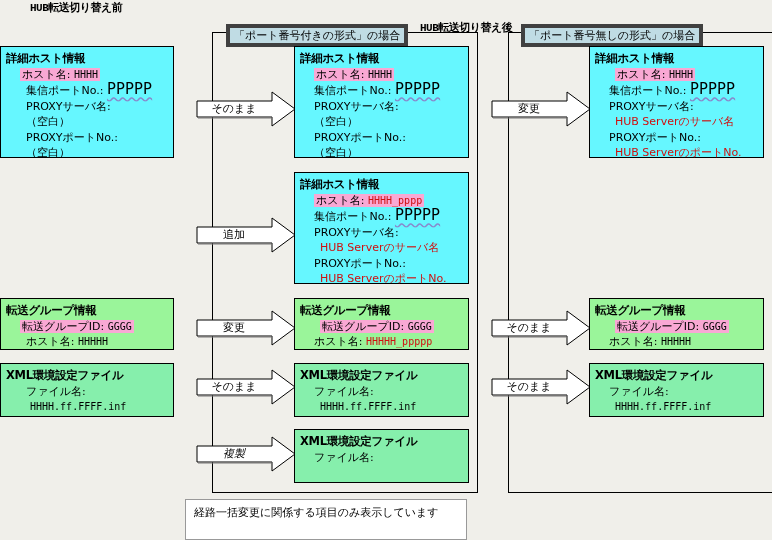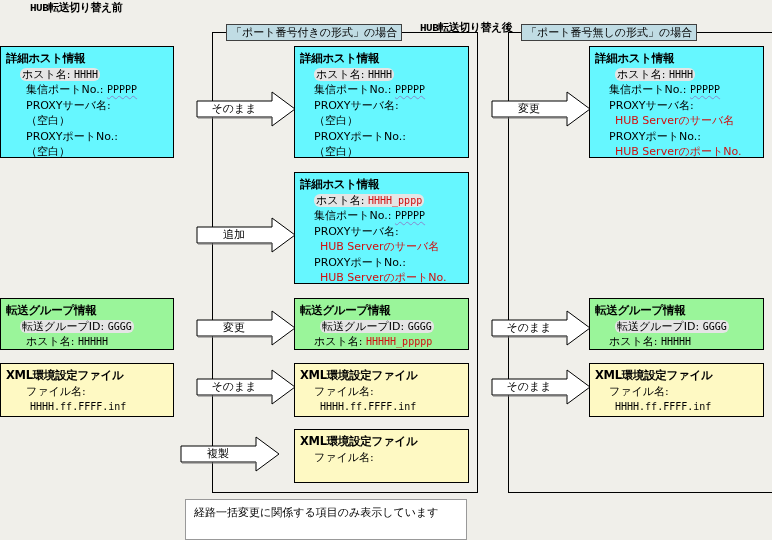--- a/index.html
+++ b/index.html
@@ -6,36 +6,36 @@
   body {
     width: 772px; height: 540px; position: relative; overflow: hidden;
     background: #f0efea;
     font-family: "DejaVu Sans", sans-serif;
     font-size: 11px; color: #000;
   }
   .abs { position: absolute; }
   .section-title { font-weight: bold; font-size: 11px; letter-spacing: -0.5px; font-family: Liberation Mono, monospace; }
   .group-frame { border: 1px solid #000; background: transparent; }
   .group-label {
-    background: #c0dce4; border: 1px solid #404040; padding: 0 4px;
+    background: #c0dce4; border: 4px solid #404040; padding: 0 4px;
     height: 15px; line-height: 15px; font-size: 11px; white-space: nowrap;
   }
   .card { border: 1px solid #000; box-sizing: border-box; padding: 4px 5px; line-height: 15.5px; }
   .card.cyan { background: #66f7ff; }
   .card.green { background: #9af59a; }
-  .card.yellow { background: #fef9c3; }
+  .card.yellow { background: #86efac; }
   .card-title { font-weight: bold; font-size: 11.5px; letter-spacing: -0.3px; }
   .line { white-space: nowrap; font-size: 11px; }
   .i1 { padding-left: 14px; }
   .i2 { padding-left: 20px; }
   .i3 { padding-left: 24px; }
-  .hl { background: #e5e5e5; padding: 0 2px; border-radius: 6px; }
+  .hl { background: #f9a8d4; padding: 0 2px; }
   .red { color: #d01010; }
   .mono { font-family: "DejaVu Sans Mono", monospace; font-size: 10px; }
-  .squig { text-decoration: underline wavy #8888cc; text-underline-offset: 2px; font-size: 10px; }
+  .squig { text-decoration: underline wavy #8888cc; text-underline-offset: 2px; font-size: 15px; }
   .arrow { width: 100px; height: 36px; }
   .arrow svg { position: absolute; left: 0; top: 0; }
   .arrow-label {
     position: absolute; left: 0; width: 76px; top: 10px; text-align: center;
     font-size: 11px; line-height: 16px;
   }
   .note {
     background: #ffffff; border: 1px solid #999; padding: 5px 8px;
     font-size: 11px; line-height: 16px; box-sizing: border-box;
   }
@@ -95,21 +95,21 @@
     </svg>
   <div class="arrow-label">変更</div>
 </div>
 <div class="abs arrow" style="left:196px;top:369px;">
   <svg width="100" height="36">
       <polygon points="1,10 76,10 76,1 99,18 76,35 76,26 1,26" fill="#fff" stroke="#000" stroke-width="1"></polygon>
       <line x1="2" y1="27" x2="76" y2="27" stroke="#777"></line>
     </svg>
   <div class="arrow-label">そのまま</div>
 </div>
-<div class="abs arrow" style="left:180px;top:436px;">
+<div class="abs arrow" style="left:196px;top:436px;font-style:italic;">
   <svg width="100" height="36">
       <polygon points="1,10 76,10 76,1 99,18 76,35 76,26 1,26" fill="#fff" stroke="#000" stroke-width="1"></polygon>
       <line x1="2" y1="27" x2="76" y2="27" stroke="#777"></line>
     </svg>
   <div class="arrow-label">複製</div>
 </div>
 
 <div class="abs card cyan" style="left:294px;top:46px;width:175px;height:112px;">
   <div class="card-title">詳細ホスト情報</div>
   <div class="line i1"><span class="hl"><span>ホスト名:</span> <span class="mono">HHHH</span></span></div>

